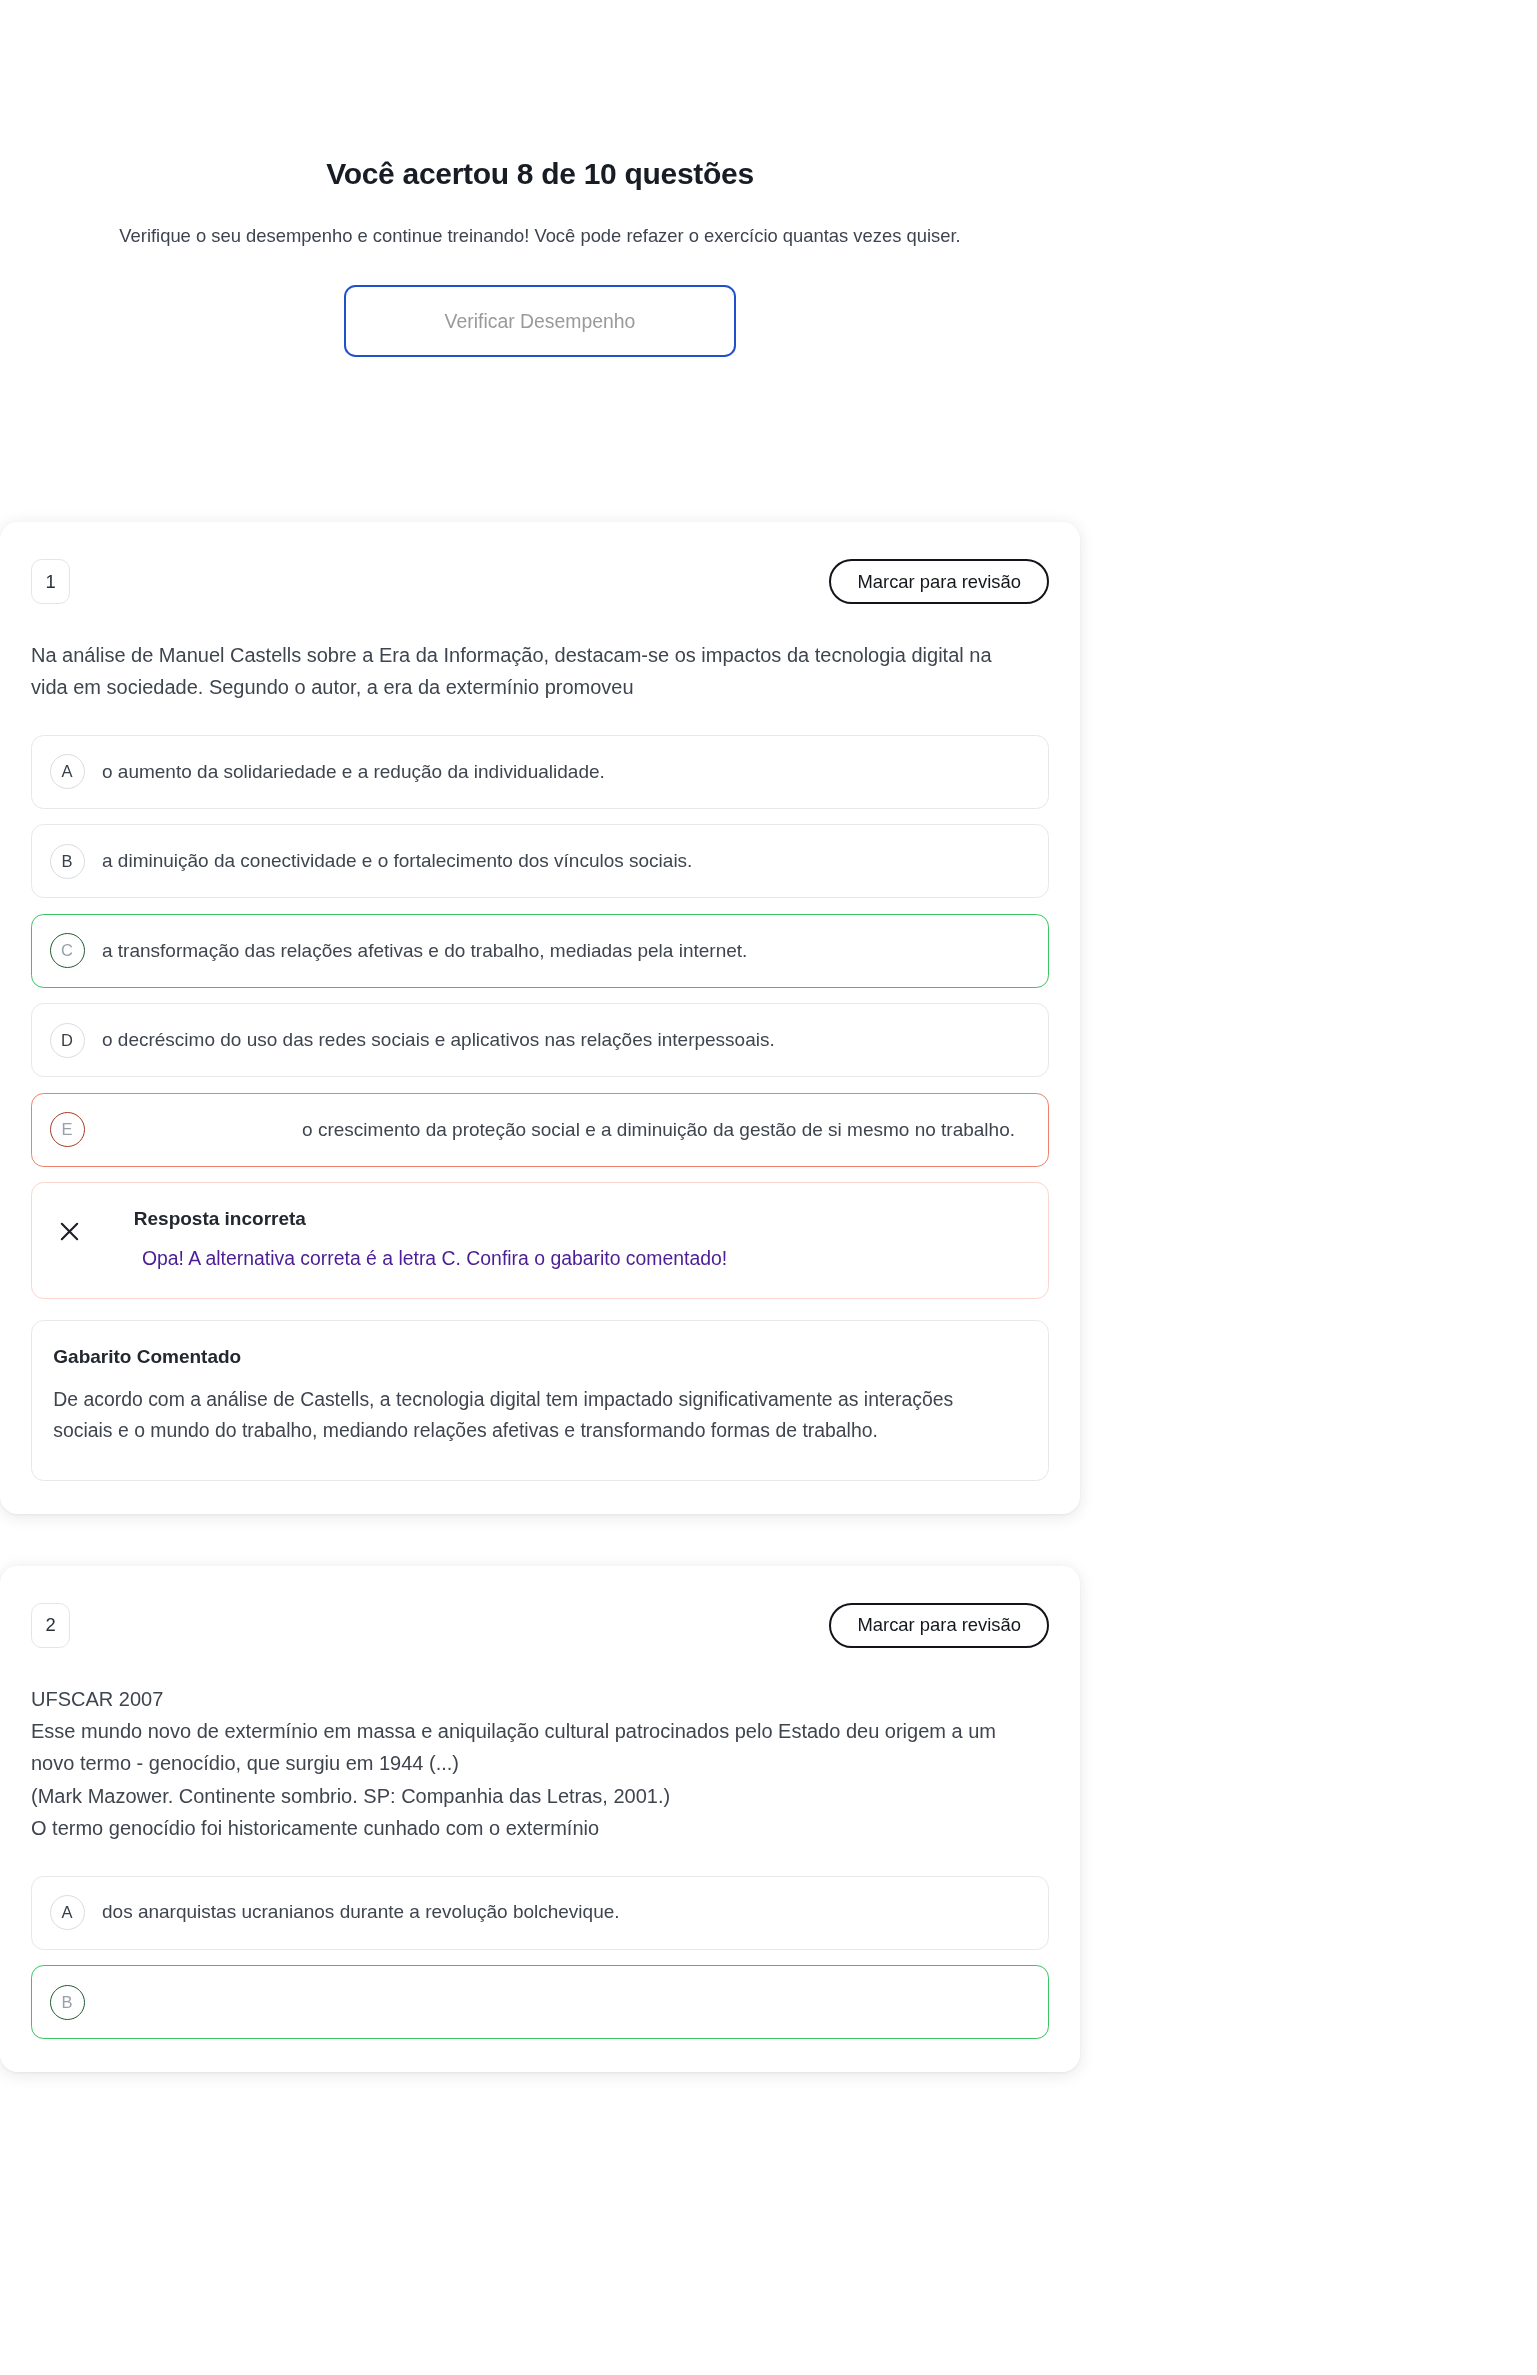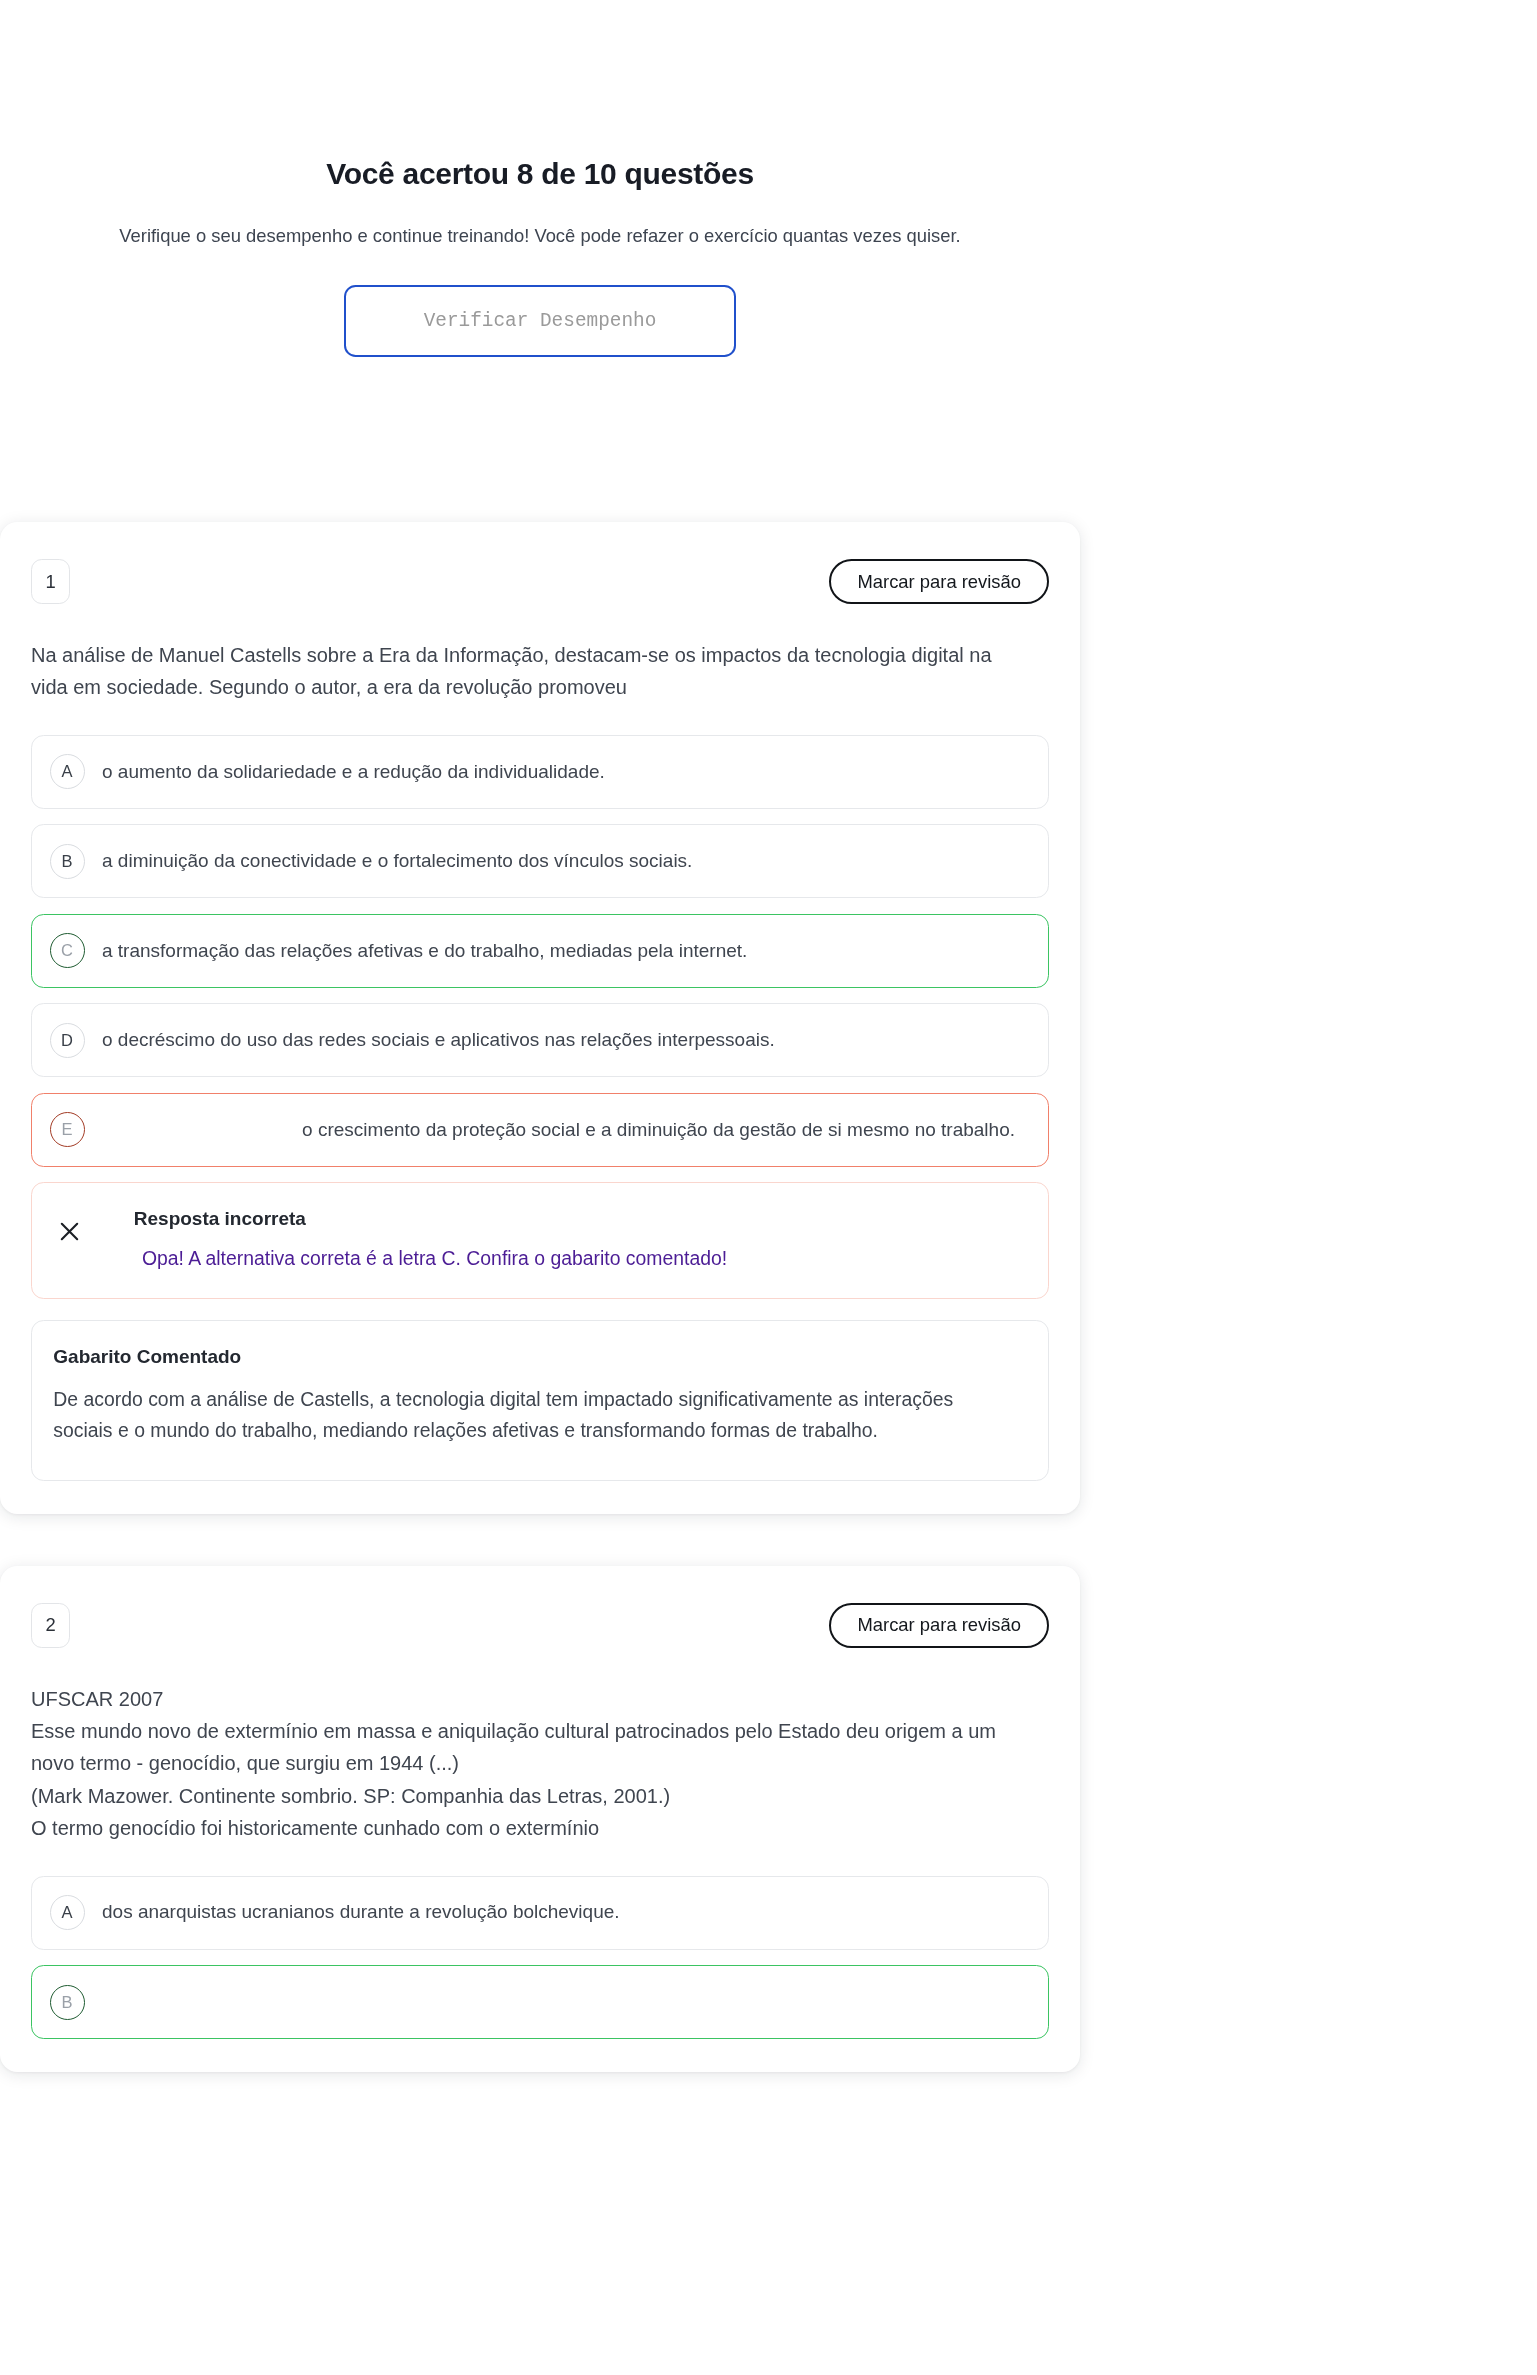--- a/index.html
+++ b/index.html
@@ -48,21 +48,21 @@
     justify-content: center;
   }
   .verify-btn {
     width: 392px;
     height: 72px;
     border: 2.9px solid #2050cb;
     border-radius: 11.6px;
     background: #ffffff;
     color: #9a9a9a;
     font-size: 19.4px;
-    font-family: Liberation Mono, monospace;
+    font-family: Liberation Sans, sans-serif;
     cursor: pointer;
     display: flex;
     align-items: center;
     justify-content: center;
   }
 
   
   .cards {
     position: absolute;
     left: 0;
@@ -241,21 +241,21 @@
     </div>
   </div>
 
   <div class="cards">
 
     <div class="qcard">
       <div class="qcard-head">
         <div class="qnum">1</div>
         <button class="mark-btn">Marcar para revisão</button>
       </div>
-      <div class="qstatement">Na análise de Manuel Castells sobre a Era da Informação, destacam-se os impactos da tecnologia digital na vida em sociedade. Segundo o autor, a era da revolução promoveu</div>
+      <div class="qstatement">Na análise de Manuel Castells sobre a Era da Informação, destacam-se os impactos da tecnologia digital na vida em sociedade. Segundo o autor, a era da extermínio promoveu</div>
 
       <div class="options">
         <div class="option">
           <span class="letter">A</span>
           <span class="otext">o aumento da solidariedade e a redução da individualidade.</span>
         </div>
         <div class="option">
           <span class="letter">B</span>
           <span class="otext">a diminuição da conectividade e o fortalecimento dos vínculos sociais.</span>
         </div>

